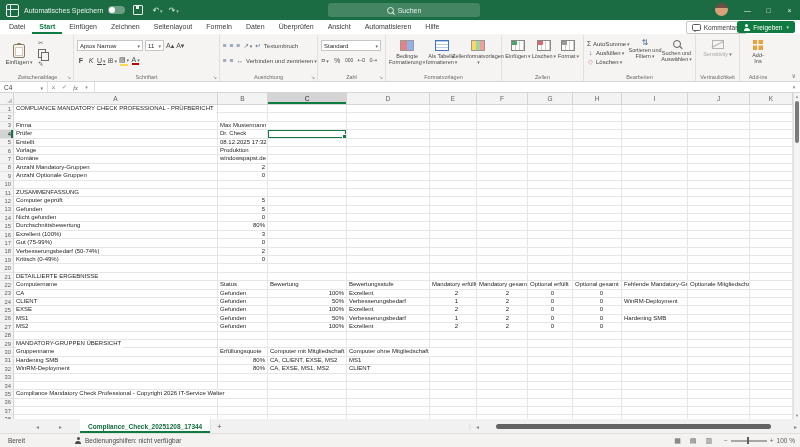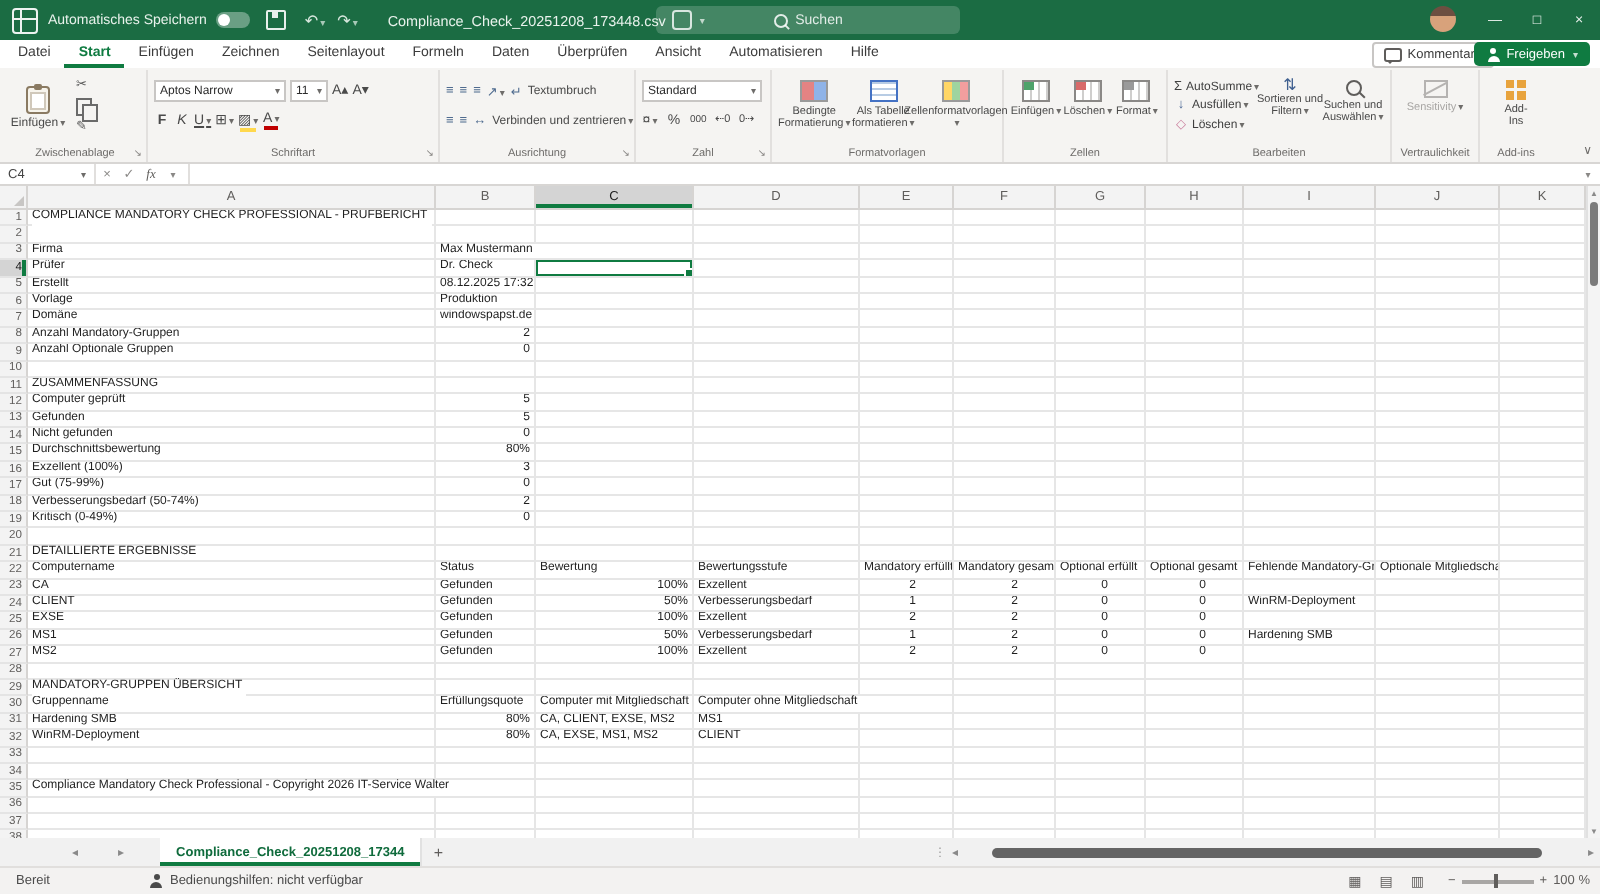--- a/index.html
+++ b/index.html
@@ -146,25 +146,20 @@
 
 <div id="app">
 
   <div id="titlebar">
     <span class="xlicon"></span>
     <span>Automatisches Speichern</span>
     <span class="tog"></span>
     <span class="i-save"></span>
     <span class="qbtn"><span>↶</span><span class="qdd">▾</span></span>
     <span class="qbtn"><span>↷</span><span class="qdd">▾</span></span>
-    <span id="filename">
-      <span>Compliance_Check_20251208_173448.csv</span>
-      <span class="fbadge"></span>
-      <span class="qdd">▾</span>
-    </span>
     <div id="searchbox">
       <span class="i-mag"></span>
       <span>Suchen</span>
     </div>
     <div id="avatar"></div>
     <div id="winctl">
       <span class="wbtn">—</span>
       <span class="wbtn">□</span>
       <span class="wbtn">×</span>
     </div>

